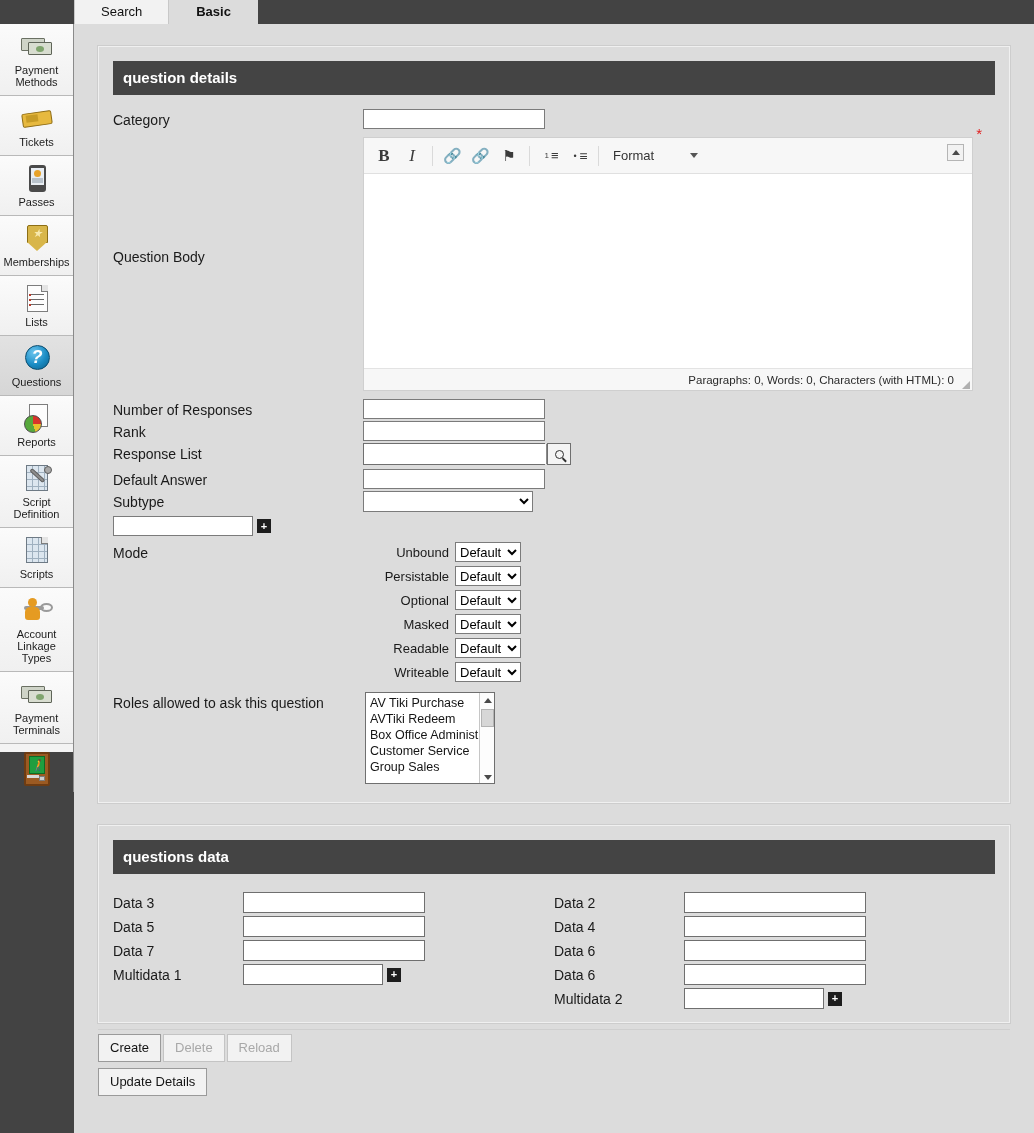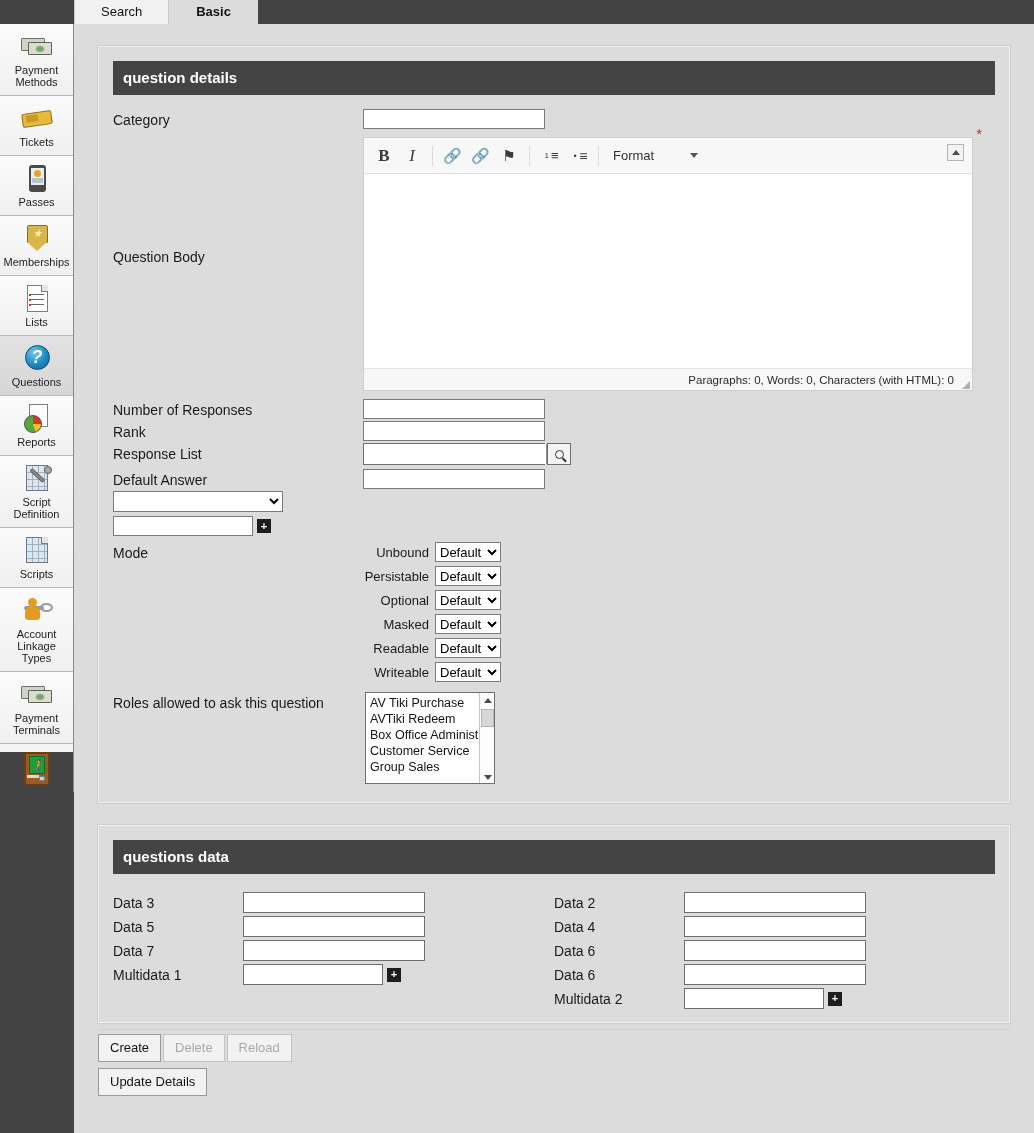--- a/index.html
+++ b/index.html
@@ -589,35 +589,36 @@
         </div>
 
         <div class="frow">
           <div class="flabel">Default Answer</div>
           <div class="fctl">
             <input class="txt w180" type="text" value="" style="">
           </div>
         </div>
 
         <div class="frow" style="margin-bottom:4px;">
+          <div class="flabel">Subtype</div>
           <div class="fctl">
             <select class="sel" style="width:170px;">
               <option></option>
             </select>
           </div>
         </div>
 
         <div class="frow" style="margin-bottom:6px;">
           <div class="fctl" style="display:flex;align-items:center;">
             <input class="txt" style="width: 140px;" type="text" value="">
             <span class="plusbtn">+</span>
           </div>
         </div>
 
-        <div class="frow" style="margin-bottom:6px;">
+        <div class="frow" style="margin-bottom:6px;gap:20px;">
           <div class="flabel">Mode</div>
           <div class="fctl mode-grid">
 
             <div class="mode-row">
               <div class="mode-label">Unbound</div>
               <select class="mode-sel">
                 <option>Default</option>
               </select>
             </div>
 

